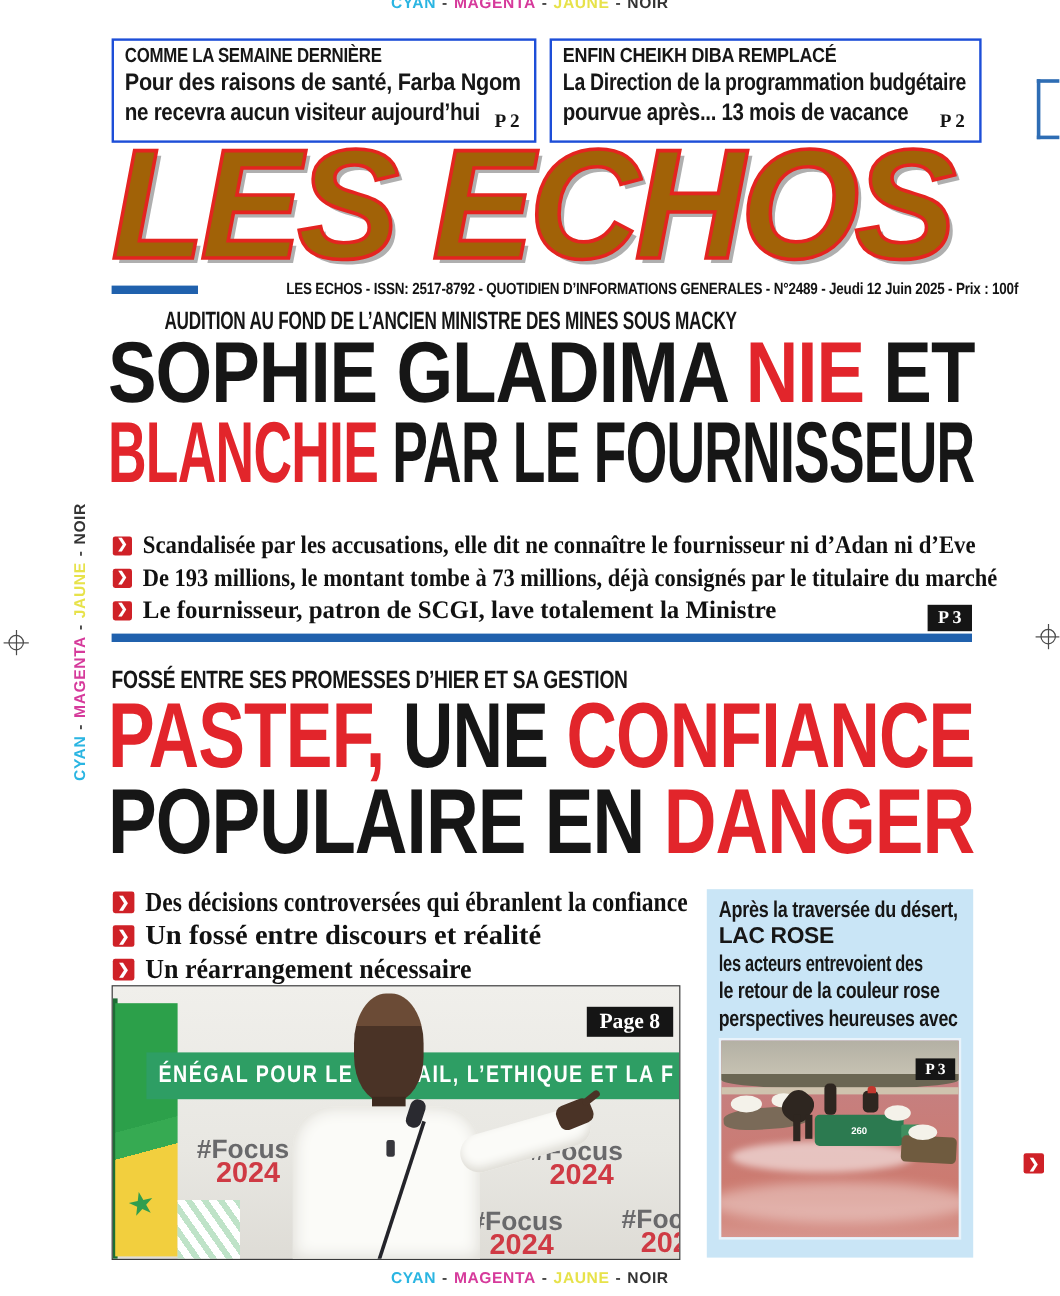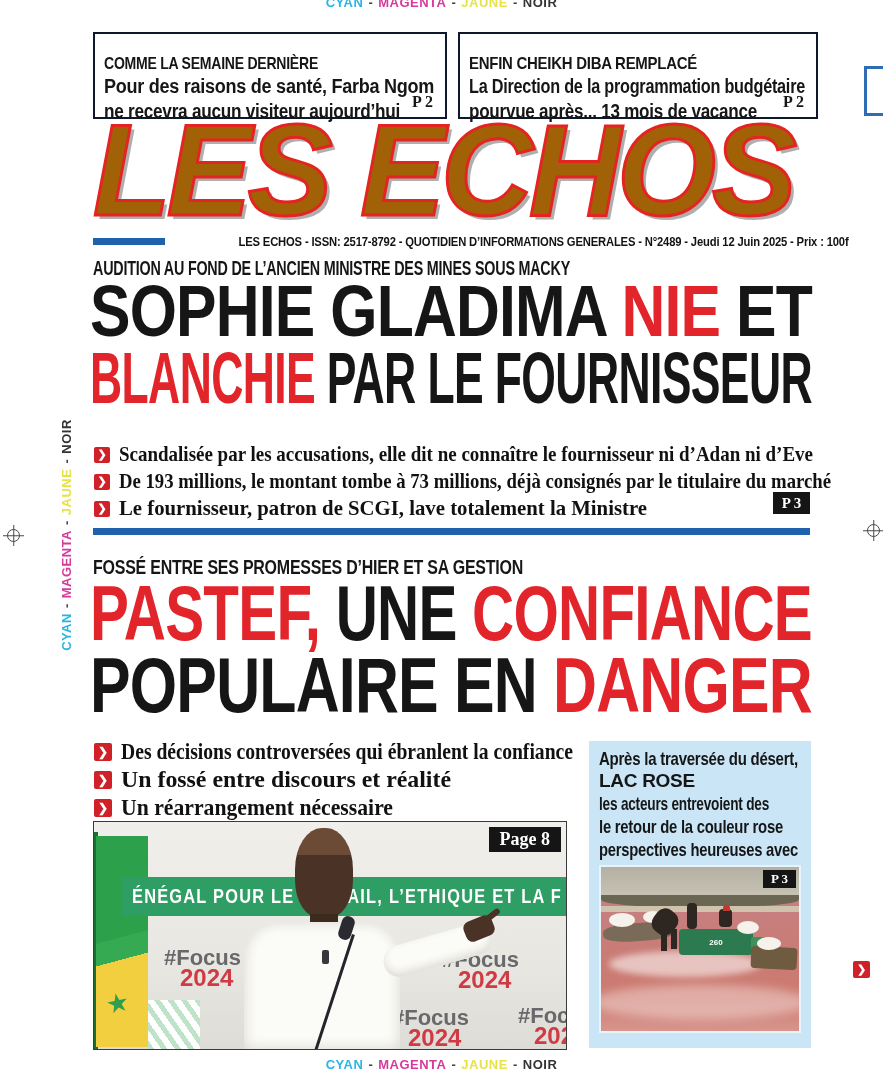--- a/index.html
+++ b/index.html
@@ -15,21 +15,21 @@
   .rw{}
   .c-cyan{color:#2ab5e2}.c-magenta{color:#d63a9b}.c-jaune{color:#e7e24a}.c-noir{color:#333}
   .rsep{color:#444;margin:0 5px;}
 
   
   .regmark{position:absolute;width:11px;height:11px;border:1.5px solid #4a4a4a;border-radius:50%;}
   .regmark::before{content:"";position:absolute;left:-5px;right:-5px;top:50%;height:1.5px;background:#4a4a4a;transform:translateY(-50%);}
   .regmark::after{content:"";position:absolute;top:-5px;bottom:-5px;left:50%;width:1.5px;background:#4a4a4a;transform:translateX(-50%);}
 
   
-  .topbox{position:absolute;border:2px solid #0f172a;background:#fff;padding:19px 9px;box-sizing:border-box;}
+  .topbox{position:absolute;border:2px solid #1d4ed8;background:#fff;padding:2px 9px;box-sizing:border-box;}
   .tb-kicker{font-size:17px;font-weight:bold;letter-spacing:-.3px;line-height:21px;}
   .tb-line{font-size:20px;font-weight:bold;letter-spacing:-.3px;line-height:25px;}
   .tb-page{position:absolute;right:12px;bottom:6px;font-family:"Liberation Serif",serif;font-weight:bold;font-size:16px;}
   .cutoff{position:absolute;left:864px;top:66px;width:30px;height:44px;border:3px solid #2e6db4;border-right:none;}
 
   
   .masthead{position:absolute;left:93px;top:110px;font-size:130px;line-height:120px;font-weight:bold;font-style:italic;
             color:#a16207;letter-spacing:-4px;-webkit-text-stroke:3px #e42420;
             text-shadow:4px 4px 0 rgba(110,110,110,.55);}
   .mastinfo{position:absolute;left:93px;top:232px;width:768px;display:flex;align-items:center;gap:12px;}
@@ -47,21 +47,21 @@
   .brow{display:flex;align-items:center;}
   .s1 .brow{height:27px;}
   .s2 .brow{height:28px;}
   .bicon{flex:0 0 auto;width:16px;height:16px;background:#cf2127;border-radius:2px;color:#fff;
          display:flex;align-items:center;justify-content:center;font-size:11px;font-weight:bold;line-height:1;}
   .s2 .bicon{width:18px;height:18px;font-size:12px;}
   .btext{font-family:"Liberation Serif",serif;font-weight:bold;font-size:21px;margin-left:9px;color:#111;}
   .s2 .btext{font-size:23px;}
 
   .badge{position:absolute;background:#151515;color:#fff;font-family:"Liberation Serif",serif;font-weight:bold;
-         display:flex;align-items:center;justify-content:center;}
+         display:flex;align-items:center;justify-content:center;margin-top:12px;}
   .badge-p3{left:773px;top:492px;width:37px;height:22px;font-size:15px;}
   .rule{position:absolute;left:93px;top:528px;width:717px;height:7px;background:#2061ad;}
 
   
   .mphoto{position:absolute;left:93px;top:821px;width:472px;height:227px;border:1px solid #3a3a3a;
           background:linear-gradient(180deg,#f0efeb 0%,#e8e7e2 60%,#dedcd6 100%);overflow:hidden;}
   .mp-banner{position:absolute;left:28px;right:0;top:55px;height:39px;background:#2e9e64;display:flex;align-items:center;}
   .mp-banner-text{color:#fff;font-weight:bold;font-size:20px;letter-spacing:1.5px;margin-left:10px;}
   .mp-flag{position:absolute;left:2px;top:14px;bottom:2px;width:52px;
            background:linear-gradient(165deg,#2ca04a 0 48%,#36aa52 48% 58%,#f2cf3e 58% 100%);}
@@ -141,21 +141,21 @@
 
   <div class="cutoff"></div>
 
   <div class="masthead"><span class="fit" style="transform-origin: left center; transform: scaleX(0.978679);">LES ECHOS</span></div>
   <div class="mastinfo">
     <div class="mi-bar"></div>
     <div style="flex:1;text-align:center;"><span class="mi-text fit" style="transform-origin: center center; transform: scaleX(0.832196);">LES ECHOS - ISSN: 2517-8792 - QUOTIDIEN D’INFORMATIONS GENERALES - N°2489 - Jeudi 12 Juin 2025 - Prix : 100f</span></div>
 
   </div>
 
-  <div class="kicker" style="top:256px;"><span class="fit" style="transform-origin: left center; transform: scaleX(0.682053);">AUDITION AU FOND DE L’ANCIEN MINISTRE DES MINES SOUS MACKY</span></div>
+  <div class="kicker" style="top:256px;margin-left:44px;"><span class="fit" style="transform-origin: left center; transform: scaleX(0.682053);">AUDITION AU FOND DE L’ANCIEN MINISTRE DES MINES SOUS MACKY</span></div>
   <div class="headline" style="top:278px;font-size:72px;line-height:67px;">
     <div class="hl-row"><span class="fit" style="transform-origin: left center; transform: scaleX(0.843042);"><span class="c-hl-black">SOPHIE GLADIMA </span><span class="c-hl-red">NIE</span><span class="c-hl-black"> ET</span></span></div>
     <div class="hl-row"><span class="fit" style="transform-origin: left center; transform: scaleX(0.618291);"><span class="c-hl-red">BLANCHIE</span><span class="c-hl-black"> PAR LE FOURNISSEUR</span></span></div>
   </div>
   <div class="bullets s1" style="top:441px;">
     <div class="brow">
         <span class="bicon">❯</span>
         <span class="btext fit" style="transform-origin: left center; transform: scaleX(0.903958);">Scandalisée par les accusations, elle dit ne connaître le fournisseur ni d’Adan ni d’Eve</span>
       </div>
     <div class="brow">

